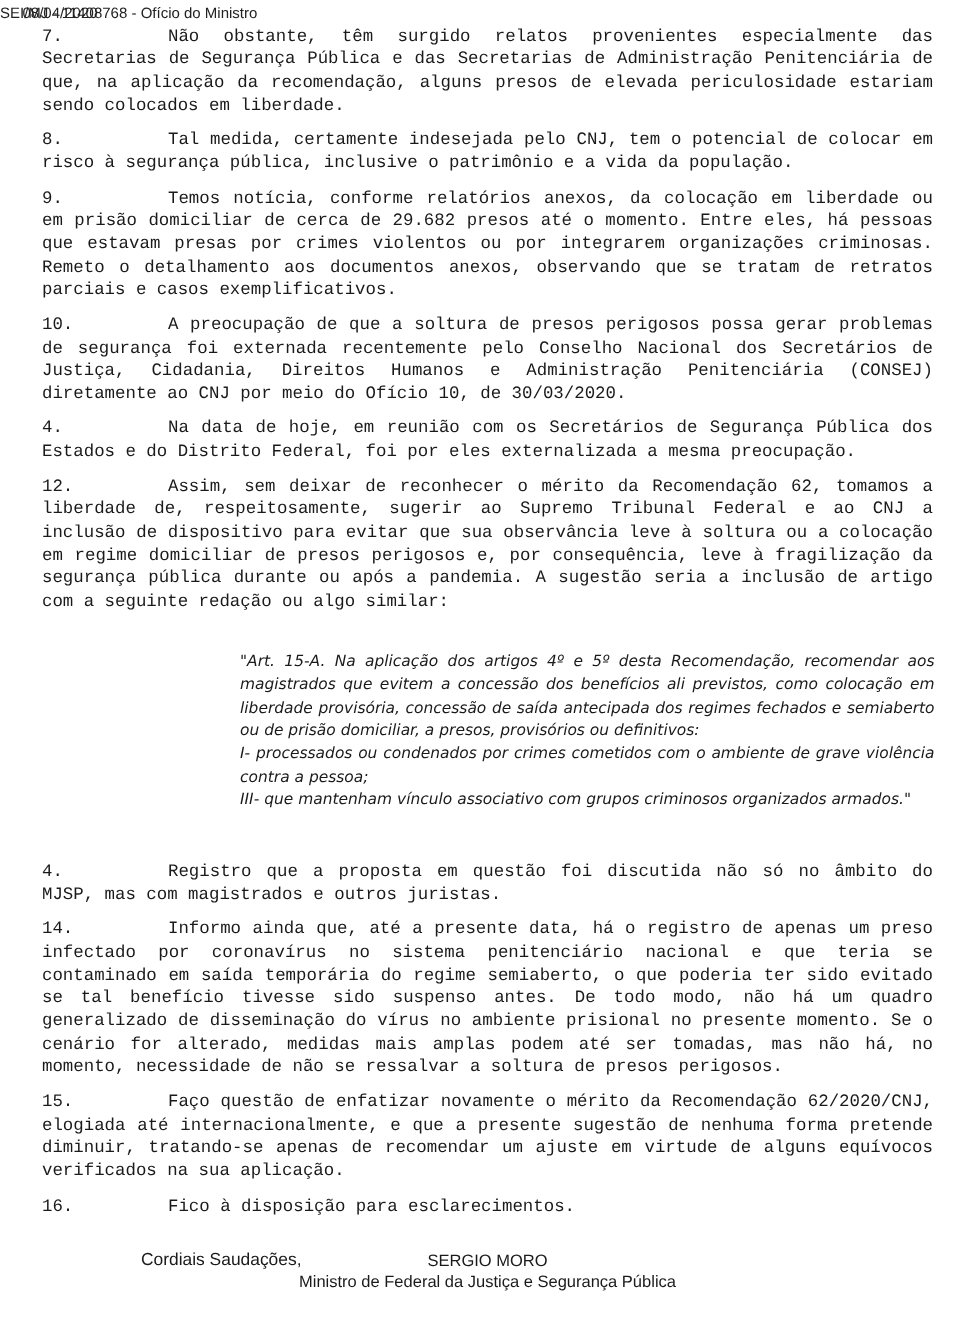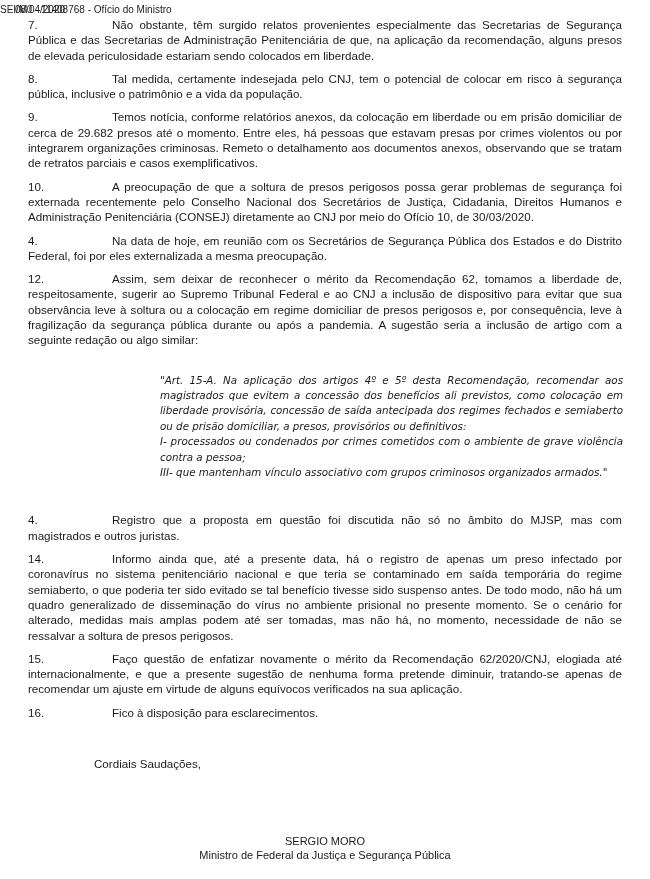--- a/index.html
+++ b/index.html
@@ -10,29 +10,29 @@
   .hdr {
     position: absolute; top: 4px; left: 0; width: 650px; height: 12px;
     font-size: 10px; color: #222;
   }
   .hdr .date { position: absolute; left: 15px; top: 0; }
   .hdr .doc { position: absolute; left: 0; width: 650px; top: 0; text-align: left; }
   .content {
     position: absolute; left: 28px; top: 17px; width: 595px;
     font-size: 11.6px; line-height: 15.3px;
   }
-  .para { text-align: justify; margin: 0 1px 8px 0; }
+  .para { text-align: justify; margin: 0 1px 8px 0; font-family: Liberation Mono, monospace; }
   .para .num { display: inline-block; width: 84px; }
   .quote {
     margin: 25px 0 32px 132px; width: 463px;
     font-family: "DejaVu Sans", sans-serif; font-style: italic;
     font-size: 10.3px; line-height: 15.4px; text-align: justify;
   }
   .quote p { margin: 0; }
-  .closing { margin: 36px 0 0 66px; }
+  .closing { margin: 20px 0 0 66px; }
   .sign { position: absolute; left: 0; width: 650px; top: 834px; text-align: center;
     font-size: 11px; line-height: 14px; }
 </style>
 </head>
 <body>
 
 <div class="hdr">
   <span class="date">08/04/2020</span>
   <span class="doc">SEI/MJ - 11408768 - Ofício do Ministro</span>
 </div>

